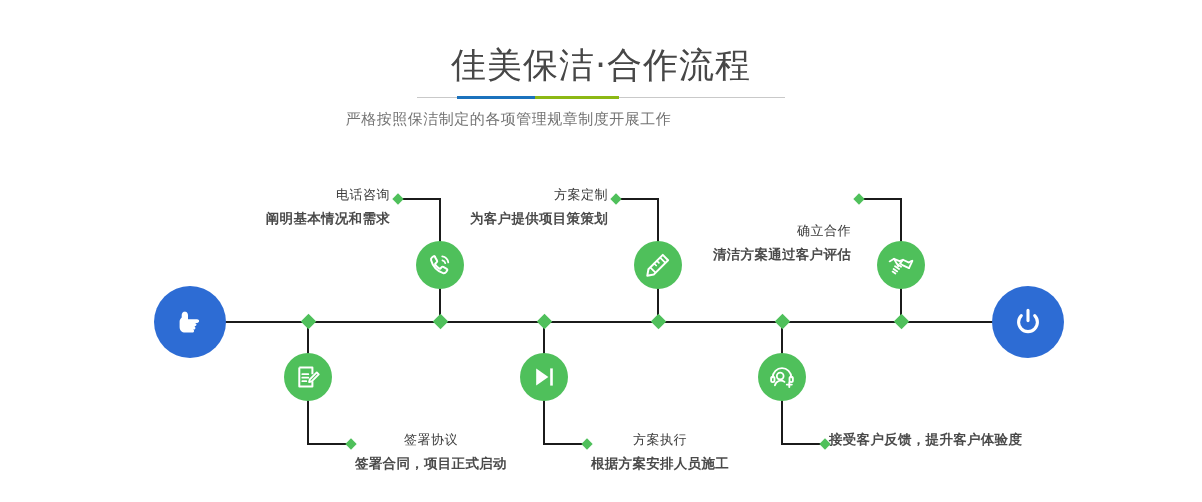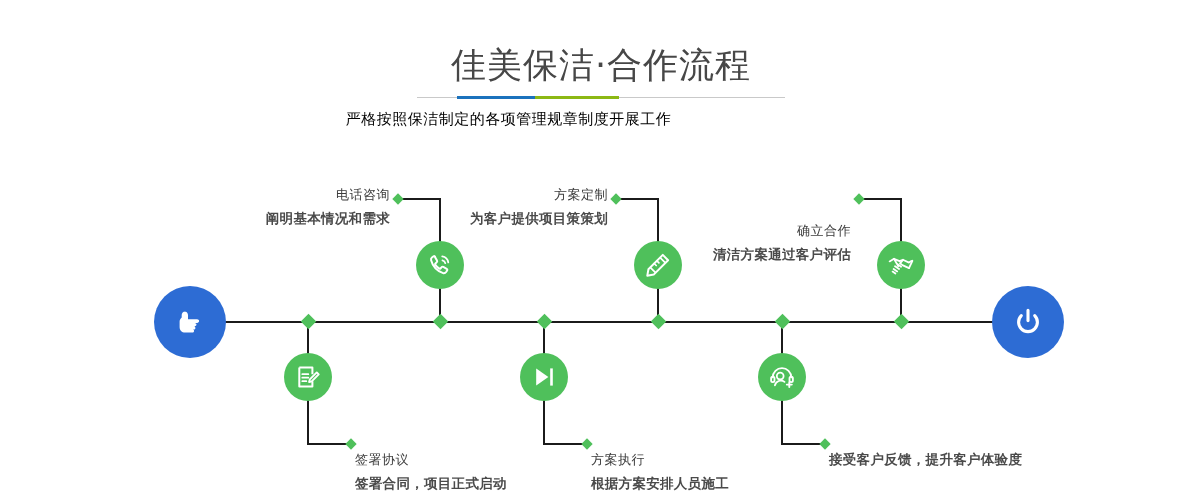--- a/index.html
+++ b/index.html
@@ -61,21 +61,21 @@
     background: #8cb814;
   }
   .hdr-sub {
     position: absolute;
     left: 0;
     top: 108px;
     width: 1017px;
     text-align: center;
     font-size: 15px;
     line-height: 22px;
-    color: #000000;
+    color: #737373;
     letter-spacing: .5px;
   }
 
   
   .axis {
     position: absolute;
     left: 190px;
     top: 321px;
     width: 830px;
     height: 2px;
@@ -148,21 +148,21 @@
     letter-spacing: .5px;
   }
   .lbl .d {
     font-size: 13.5px;
     line-height: 22px;
     color: #4a4a4a;
     letter-spacing: .3px;
     font-weight: bold;
   }
   .lbl.top    { text-align: right; }
-  .lbl.bottom { text-align: left; margin-top: 20px; }
+  .lbl.bottom { text-align: center; }
 </style>
 </head>
 <body>
 
 <div id="stage">
 
   <div class="hdr">
     <h1 class="hdr-title">佳美保洁·合作流程</h1>
     <div class="hdr-rule">
       <div class="hdr-rule-blue"></div>

